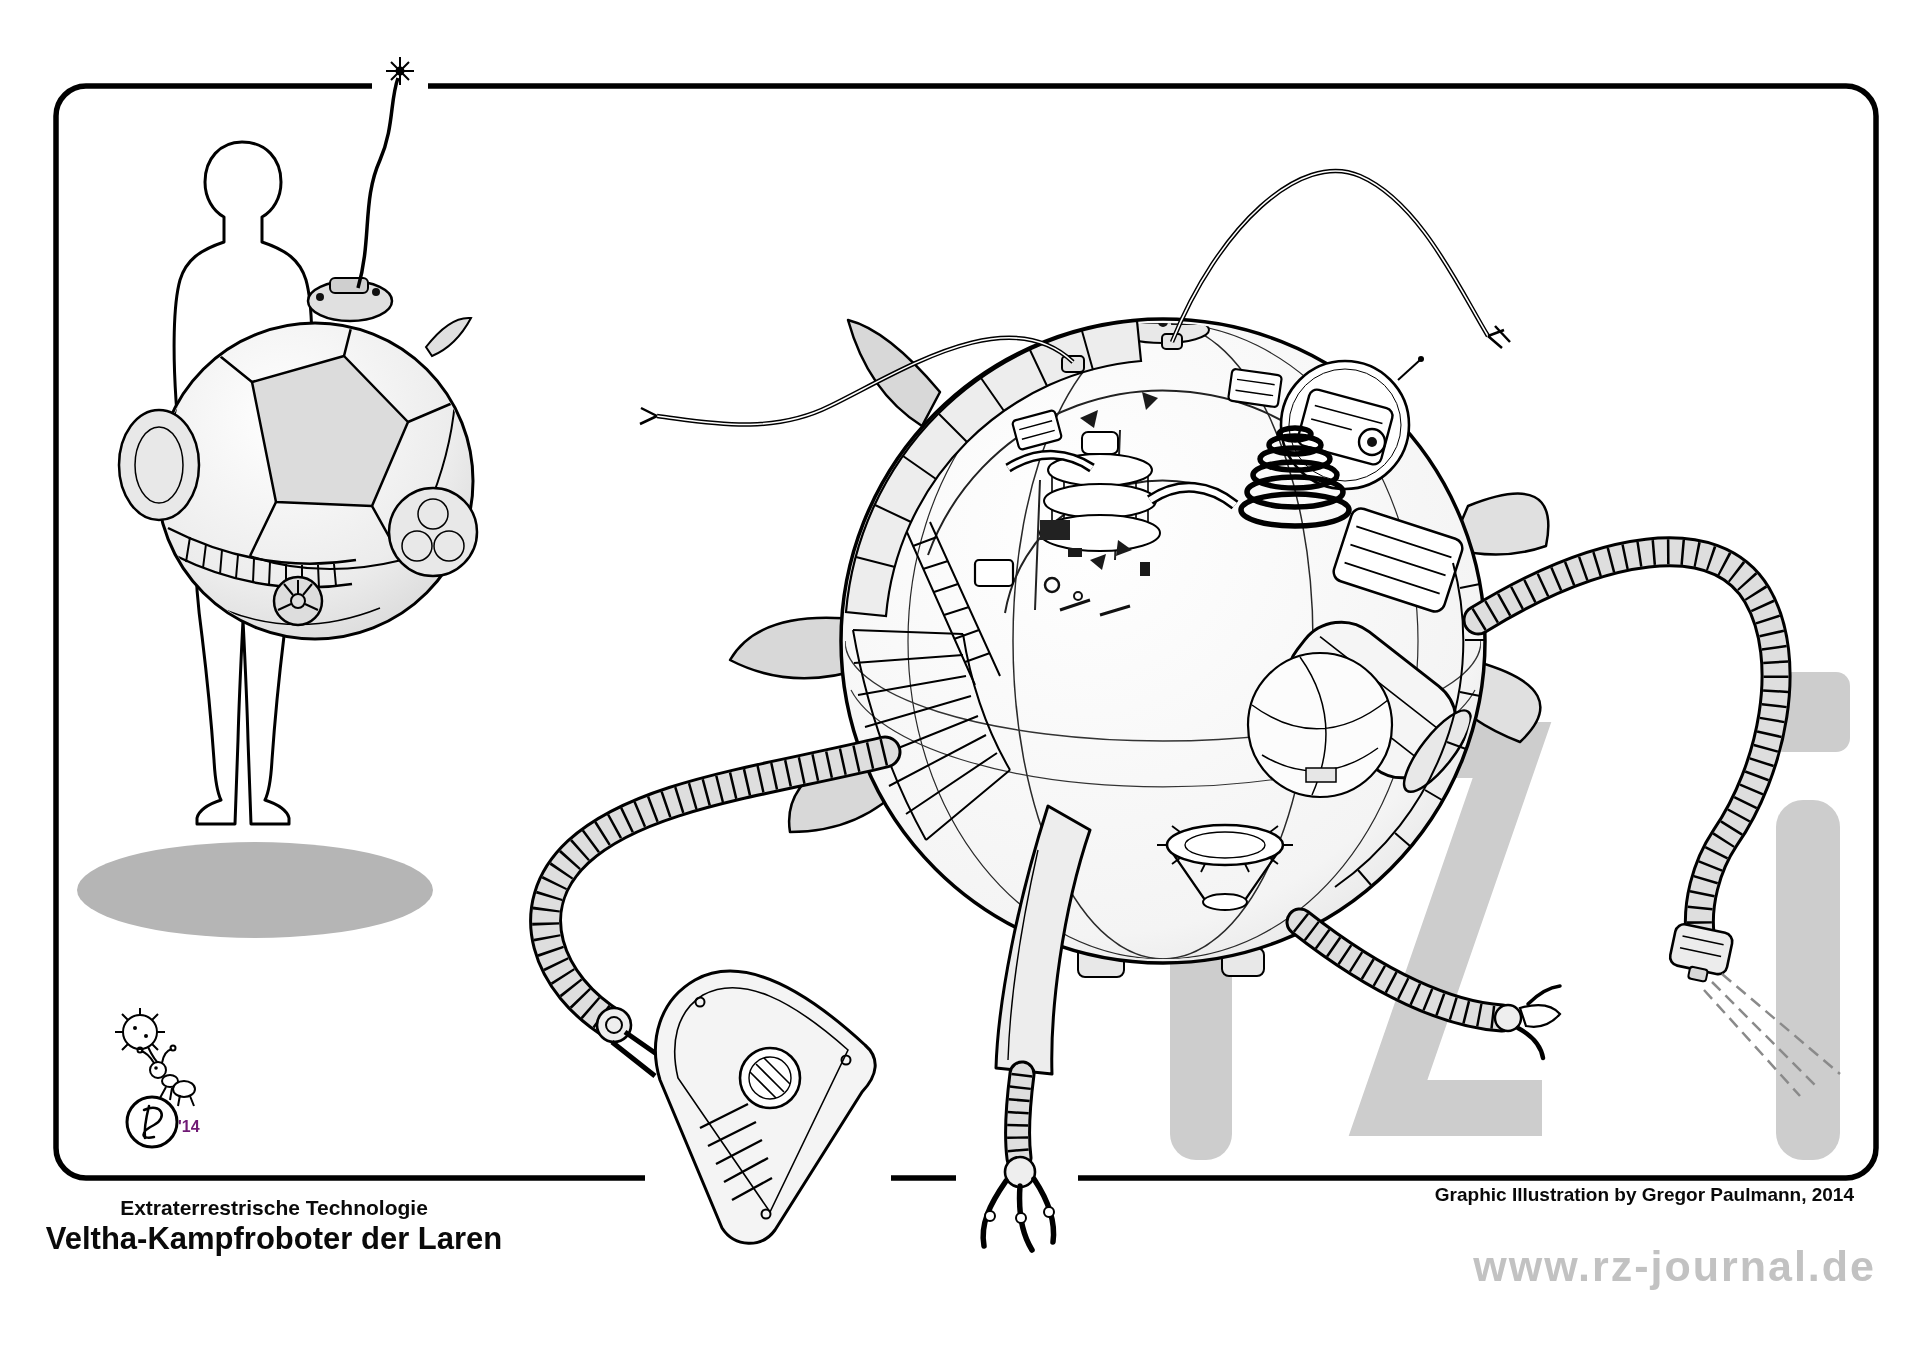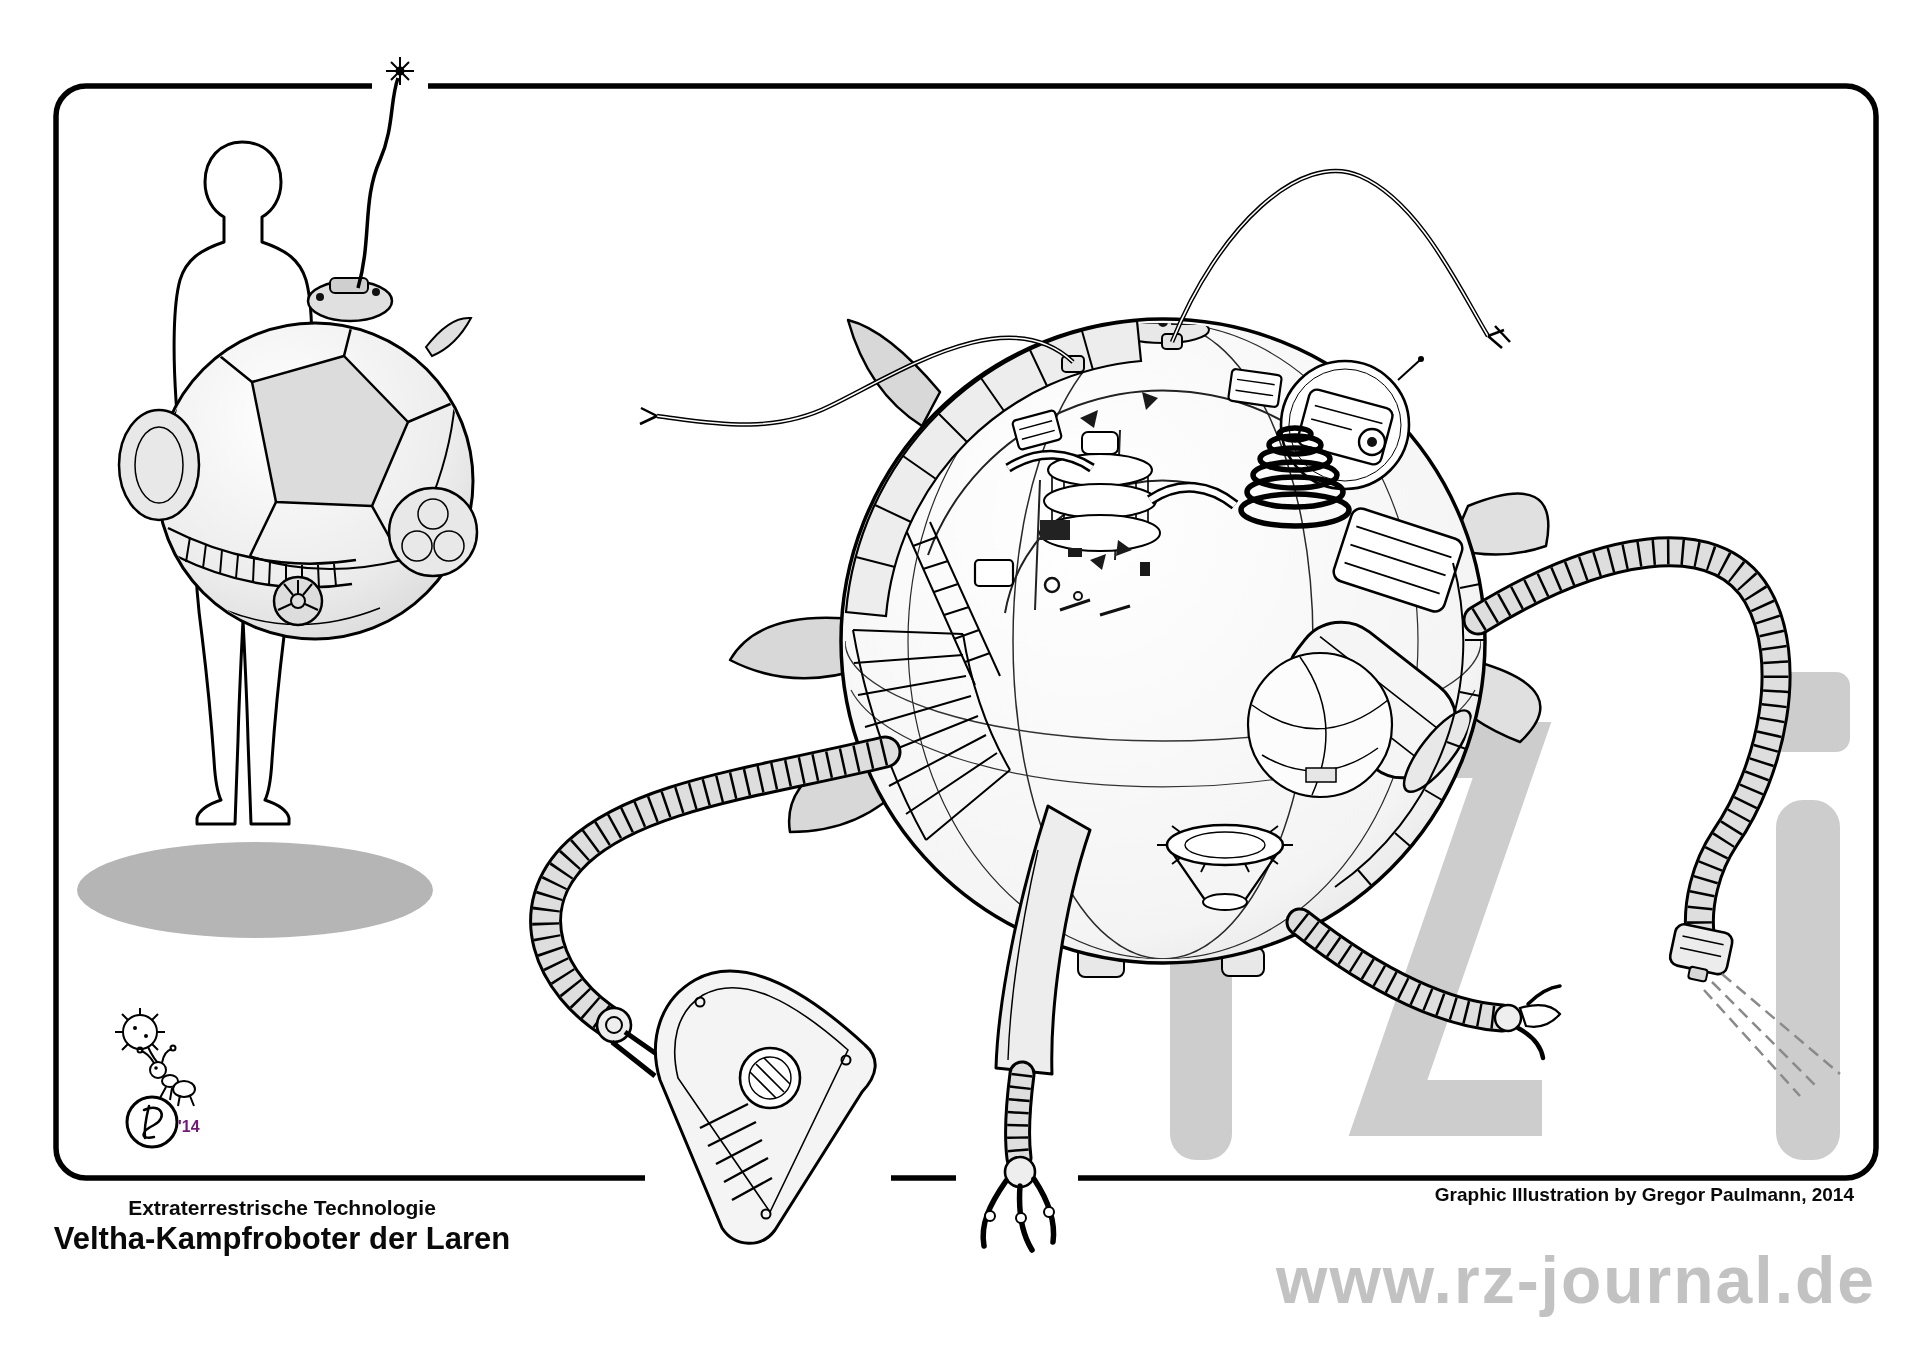--- a/index.html
+++ b/index.html
@@ -6,31 +6,31 @@
   .page{
     position:relative;
     width:1920px;height:1356px;
     background:#ffffff;
     overflow:hidden;
     font-family:"Liberation Sans", sans-serif;
   }
   .page svg{position:absolute;left:0;top:0;}
   .caption-block{
     position:absolute;left:0;top:1196px;width:548px;
-    text-align:center;color:#0a0a0a;padding-left:8px;
+    text-align:center;color:#0a0a0a;
   }
   .caption-sub{font-size:21px;font-weight:bold;letter-spacing:0px;line-height:1.15;}
   .caption-title{font-size:31px;font-weight:bold;letter-spacing:0px;line-height:1.2;}
   .credit{
     position:absolute;right:66px;top:1184px;
     font-size:19px;font-weight:bold;color:#0a0a0a;text-align:right;
   }
   .watermark-url{
     position:absolute;right:44px;top:1242px;
-    font-size:66px;font-weight:bold;color:#c2c2c2;letter-spacing:2px;
+    font-size:43px;font-weight:bold;color:#c2c2c2;letter-spacing:2px;
     white-space:nowrap;
   }
   .signature-year{
     position:absolute;left:178px;top:1118px;
     font-size:16px;font-weight:bold;color:#701a75;
   }
 </style>
 </head>
 <body>
 

